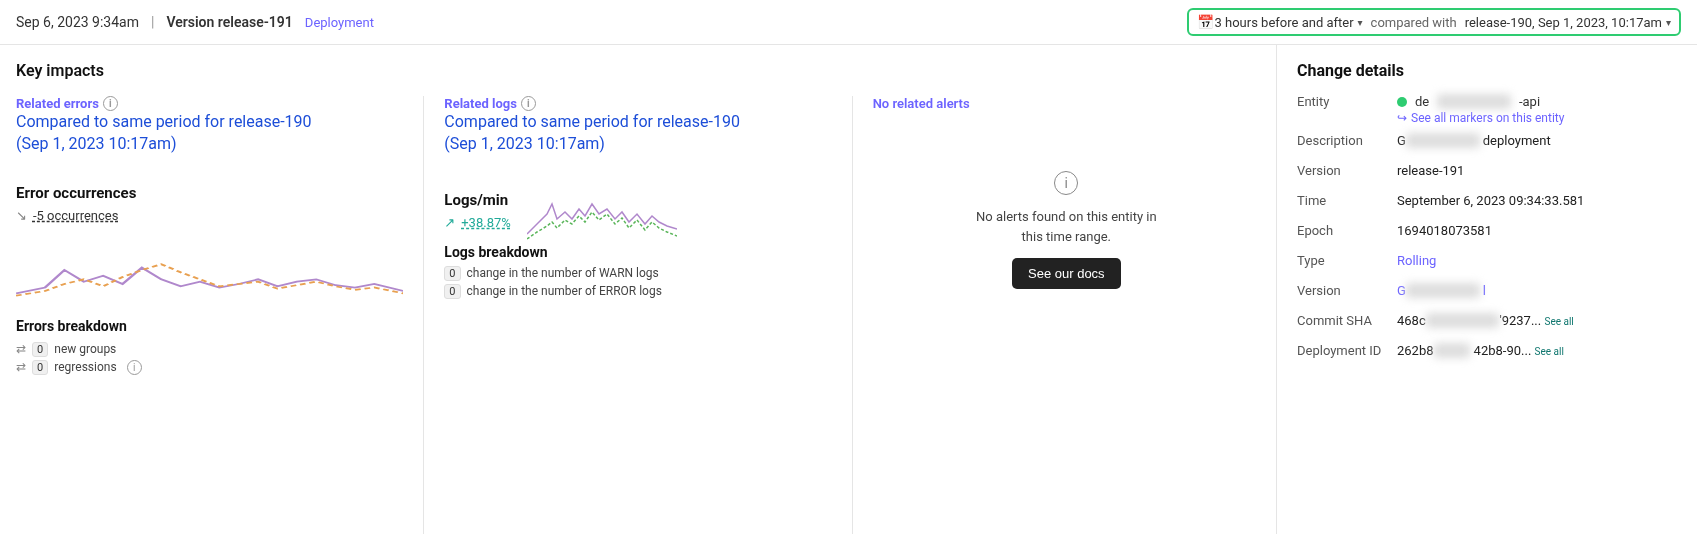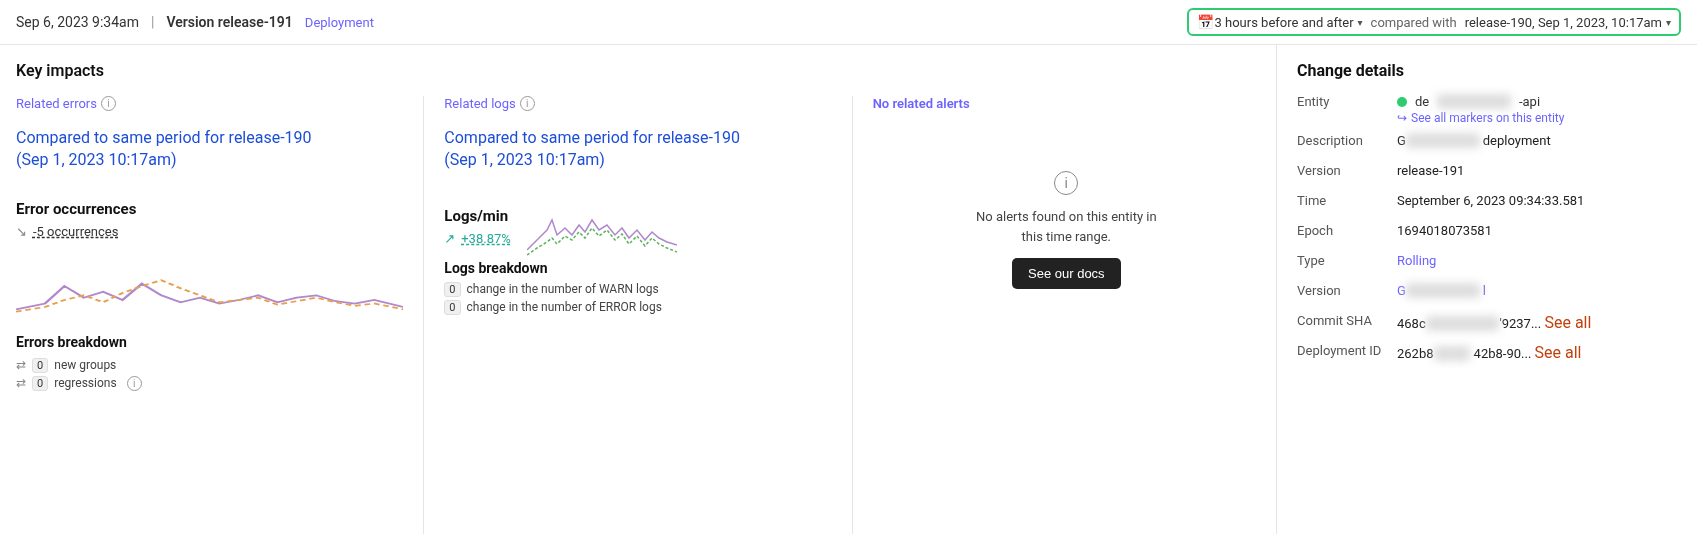--- a/index.html
+++ b/index.html
@@ -103,26 +103,26 @@
       padding-right: 20px;
       margin-right: 20px;
     }
     .impact-panel:last-child {
       border-right: none;
       margin-right: 0;
       padding-right: 0;
     }
     .panel-link {
       color: #6c63ff;
-      font-weight: 400;
+      font-weight: 700;
       font-size: 13px;
       display: flex;
       align-items: center;
       gap: 4px;
-      margin-bottom: 16px;
+      margin-bottom: 0;
       cursor: pointer;
       text-decoration: none;
     }
     .info-icon {
       display: inline-flex;
       align-items: center;
       justify-content: center;
       width: 15px;
       height: 15px;
       border: 1px solid #999;
@@ -258,22 +258,22 @@
     }
     .blurred {
       filter: blur(4px);
       background: #ddd;
       border-radius: 2px;
       display: inline-block;
       color: transparent;
       user-select: none;
     }
     .see-link {
-      color: #c2410c;
-      font-size: 16px;
+      color: #0f766e;
+      font-size: 10px;
       cursor: pointer;
       text-decoration: none;
     }
     .markers-link {
       display: flex;
       align-items: center;
       gap: 4px;
       font-size: 12px;
       color: #6c63ff;
       cursor: pointer;

